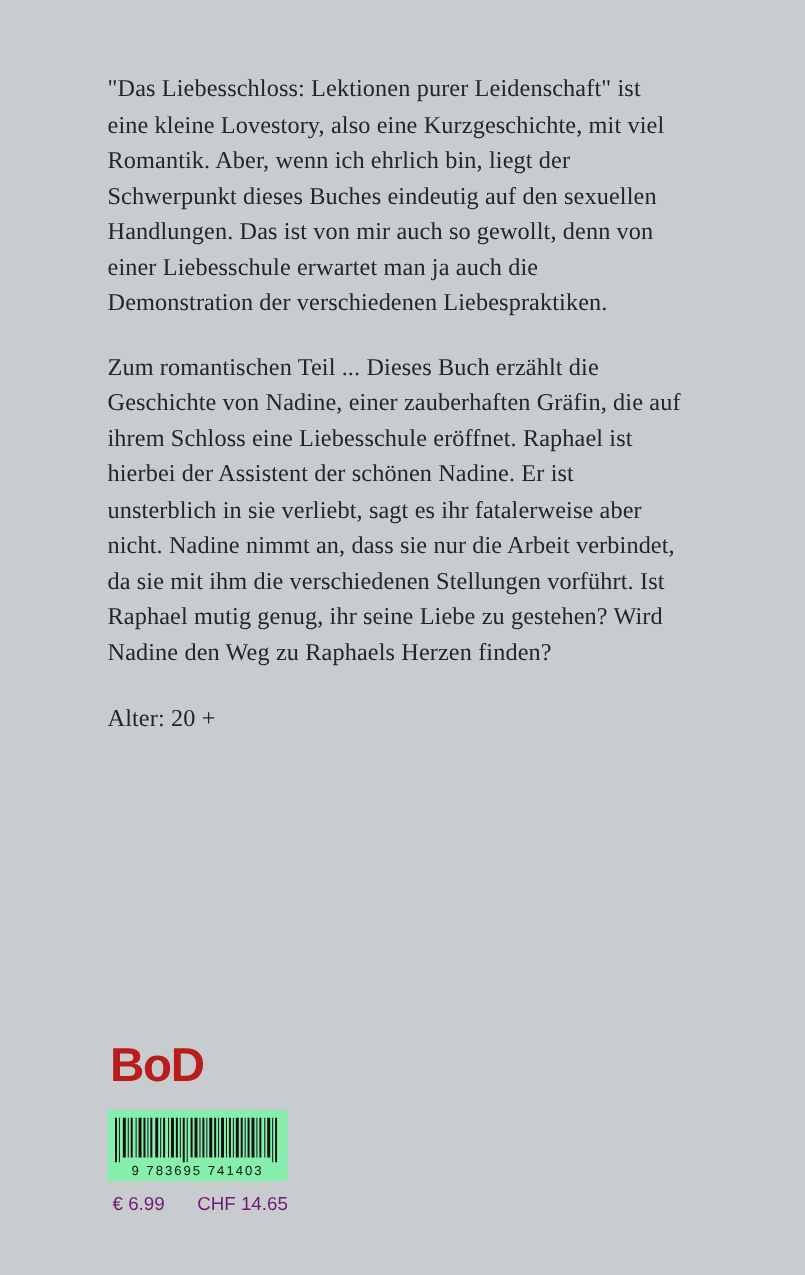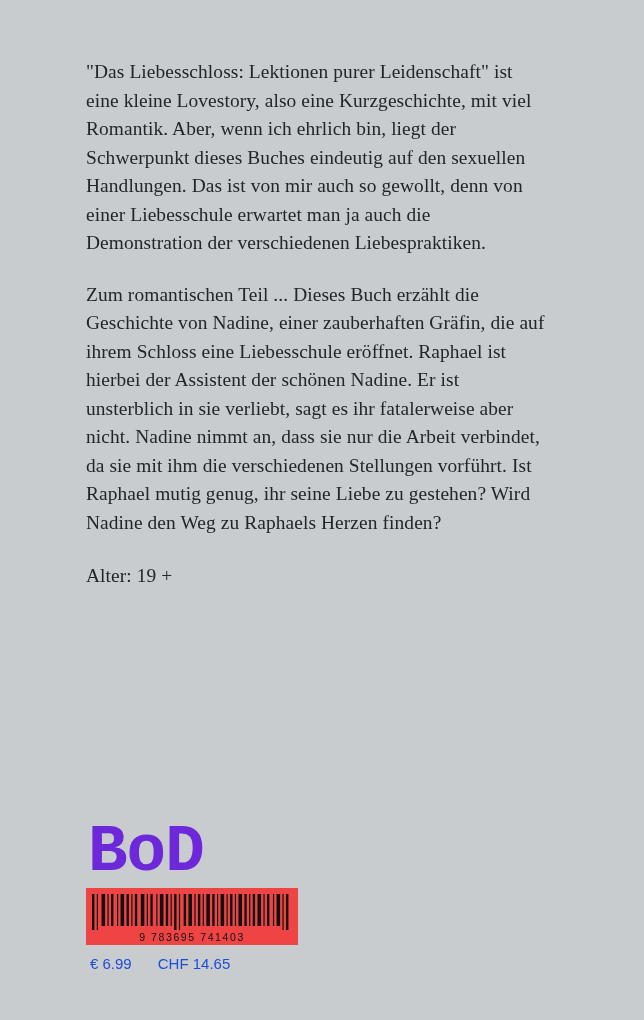--- a/index.html
+++ b/index.html
@@ -41,31 +41,31 @@
   }
 
   
   .footer {
     position: absolute;
     left: 86px;
     bottom: 48px;
     width: 300px;
   }
   .logo {
-    font-family: Liberation Mono, monospace;
+    font-family: Liberation Sans, sans-serif;
     font-weight: bold;
-    font-size: 66px;
+    font-size: 38px;
     line-height: 50px;
-    color: #6d28d9;
+    color: #b91c1c;
     letter-spacing: -1px;
     margin: 0 0 10px 2px;
   }
   .barcode-wrap {
-    background: #ef4444;
-    width: 212px;
+    background: #86efac;
+    width: 144px;
     padding: 6px 6px 2px 6px;
     box-sizing: border-box;
   }
   .bars {
     height: 36px;
     width: 100%;
     display: block;
   }
   .isbn-digits {
     font-family: "Liberation Sans", sans-serif;
@@ -73,38 +73,38 @@
     color: #111;
     letter-spacing: 1.6px;
     text-align: center;
     margin-top: 1px;
     white-space: nowrap;
   }
   .prices {
     margin-top: 10px;
     font-family: "Liberation Sans", sans-serif;
     font-size: 15px;
-    color: #1d4ed8;
+    color: #701a75;
     display: flex;
     gap: 26px;
     margin-left: 4px;
   }
   .price-eur, .price-chf {
     white-space: nowrap;
   }
 </style>
 </head>
 <body>
 
 <div class="page">
 
   <div class="blurb">
     <p class="para">"Das Liebesschloss: Lektionen purer Leidenschaft" ist eine kleine Lovestory, also eine Kurzgeschichte, mit viel Romantik. Aber, wenn ich ehrlich bin, liegt der Schwerpunkt dieses Buches eindeutig auf den sexuellen Handlungen. Das ist von mir auch so gewollt, denn von einer Liebesschule erwartet man ja auch die Demonstration der verschiedenen Liebespraktiken.</p>
     <p class="para">Zum romantischen Teil ... Dieses Buch erzählt die Geschichte von Nadine, einer zauberhaften Gräfin, die auf ihrem Schloss eine Liebesschule eröffnet. Raphael ist hierbei der Assistent der schönen Nadine. Er ist unsterblich in sie verliebt, sagt es ihr fatalerweise aber nicht. Nadine nimmt an, dass sie nur die Arbeit verbindet, da sie mit ihm die verschiedenen Stellungen vorführt. Ist Raphael mutig genug, ihr seine Liebe zu gestehen? Wird Nadine den Weg zu Raphaels Herzen finden?</p>
-    <p class="para age">Alter: 19 +</p>
+    <p class="para age">Alter: 20 +</p>
   </div>
 
   <div class="footer">
     <div class="logo">BoD</div>
 
     <div class="barcode-wrap">
       <svg class="bars" viewBox="0 0 168 36" preserveAspectRatio="none">
         <rect x="0" y="0" width="2" height="36" fill="#111"></rect>
         <rect x="4" y="0" width="1" height="36" fill="#111"></rect>
         <rect x="8" y="0" width="3" height="32" fill="#111"></rect>

